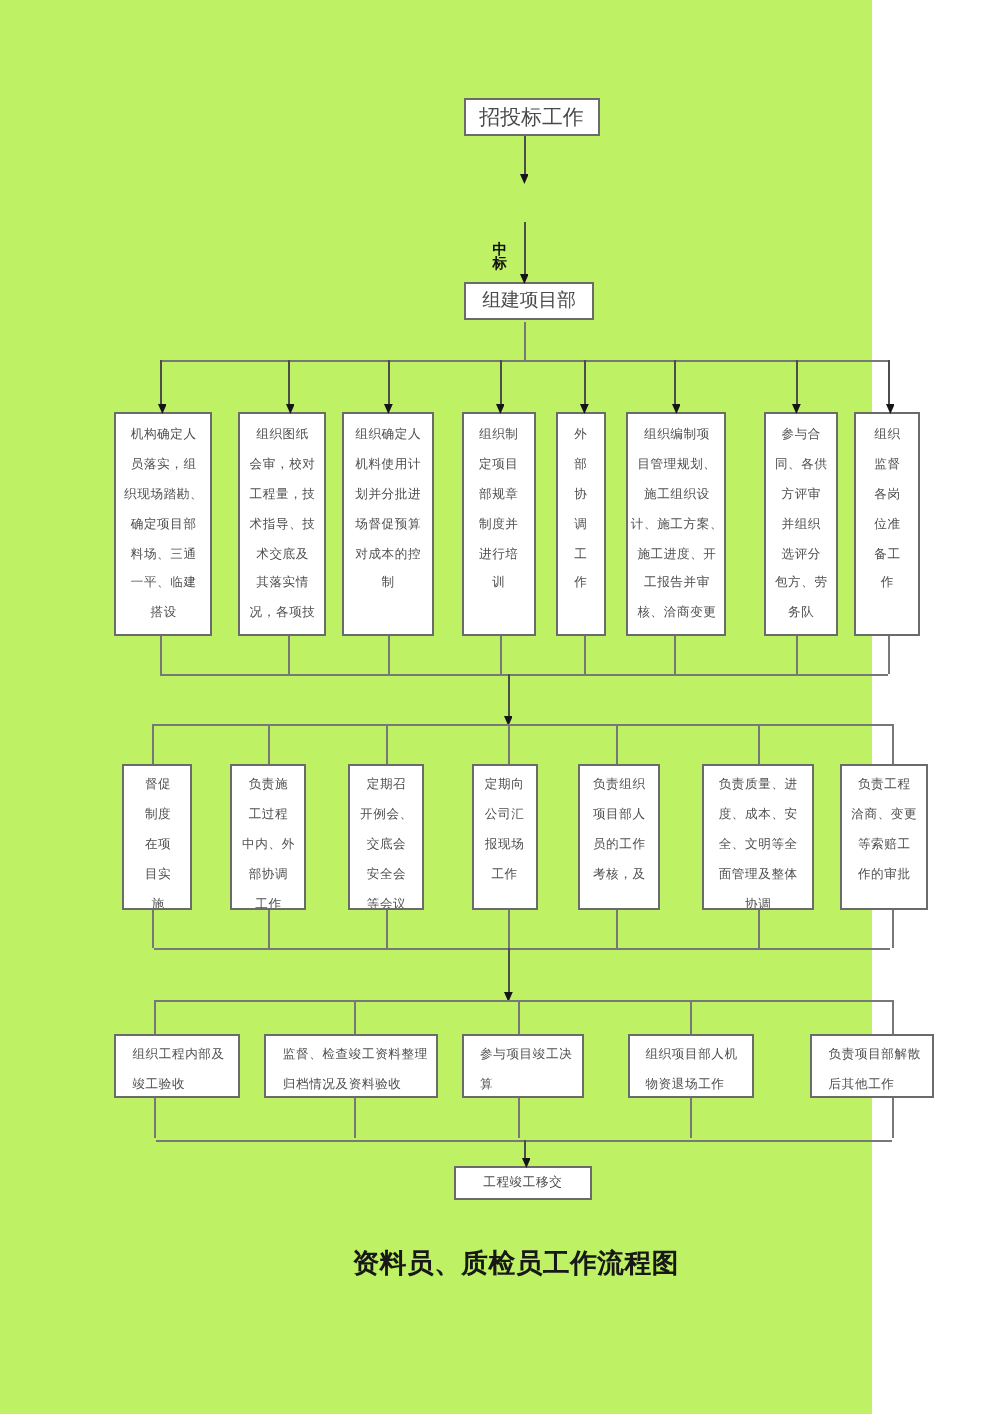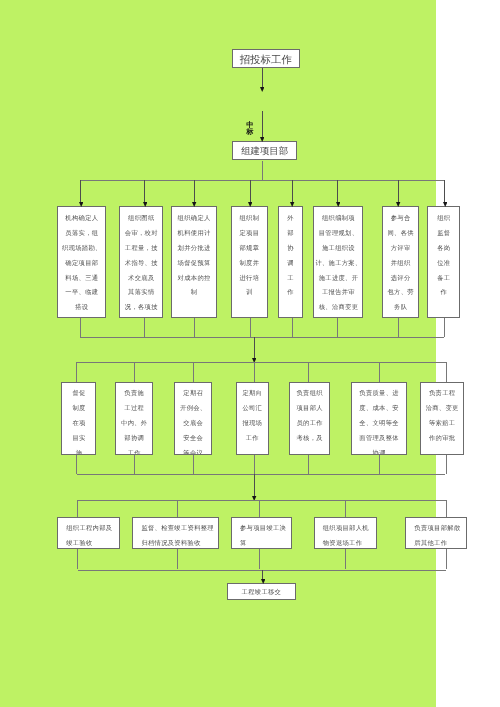--- a/index.html
+++ b/index.html
@@ -293,13 +293,14 @@
     <div class="seg h" style="left:77.6px;top:569.5px;width:368px;"></div>
     <div class="node n-final" style="left: 226.8px; top: 582.9px; width: 68.9px; height: 17.4px; line-height: 15.4px;">
       <span class="ln">工程竣工移交</span>
     </div>
     <div class="seg v dark" style="left:262.3px;top:569.5px;height:10.199999999999932px;"></div>
     <div class="arw" style="left:260.6px;top:578.9px;width:4.4px;height:5px;">
       <svg width="4.4" height="5" viewBox="0 0 4.4 5" xmlns="http://www.w3.org/2000/svg" style="display:block">
         <path d="M0 0 L4.4 0 L2.2 5 Z" fill="#151515"></path>
       </svg>
     </div>
+    <div class="chart-title" style="left:176px;top:623.6px;width:160px;">资料员、质检员工作流程图</div>
   </div>
 
 </body></html>

